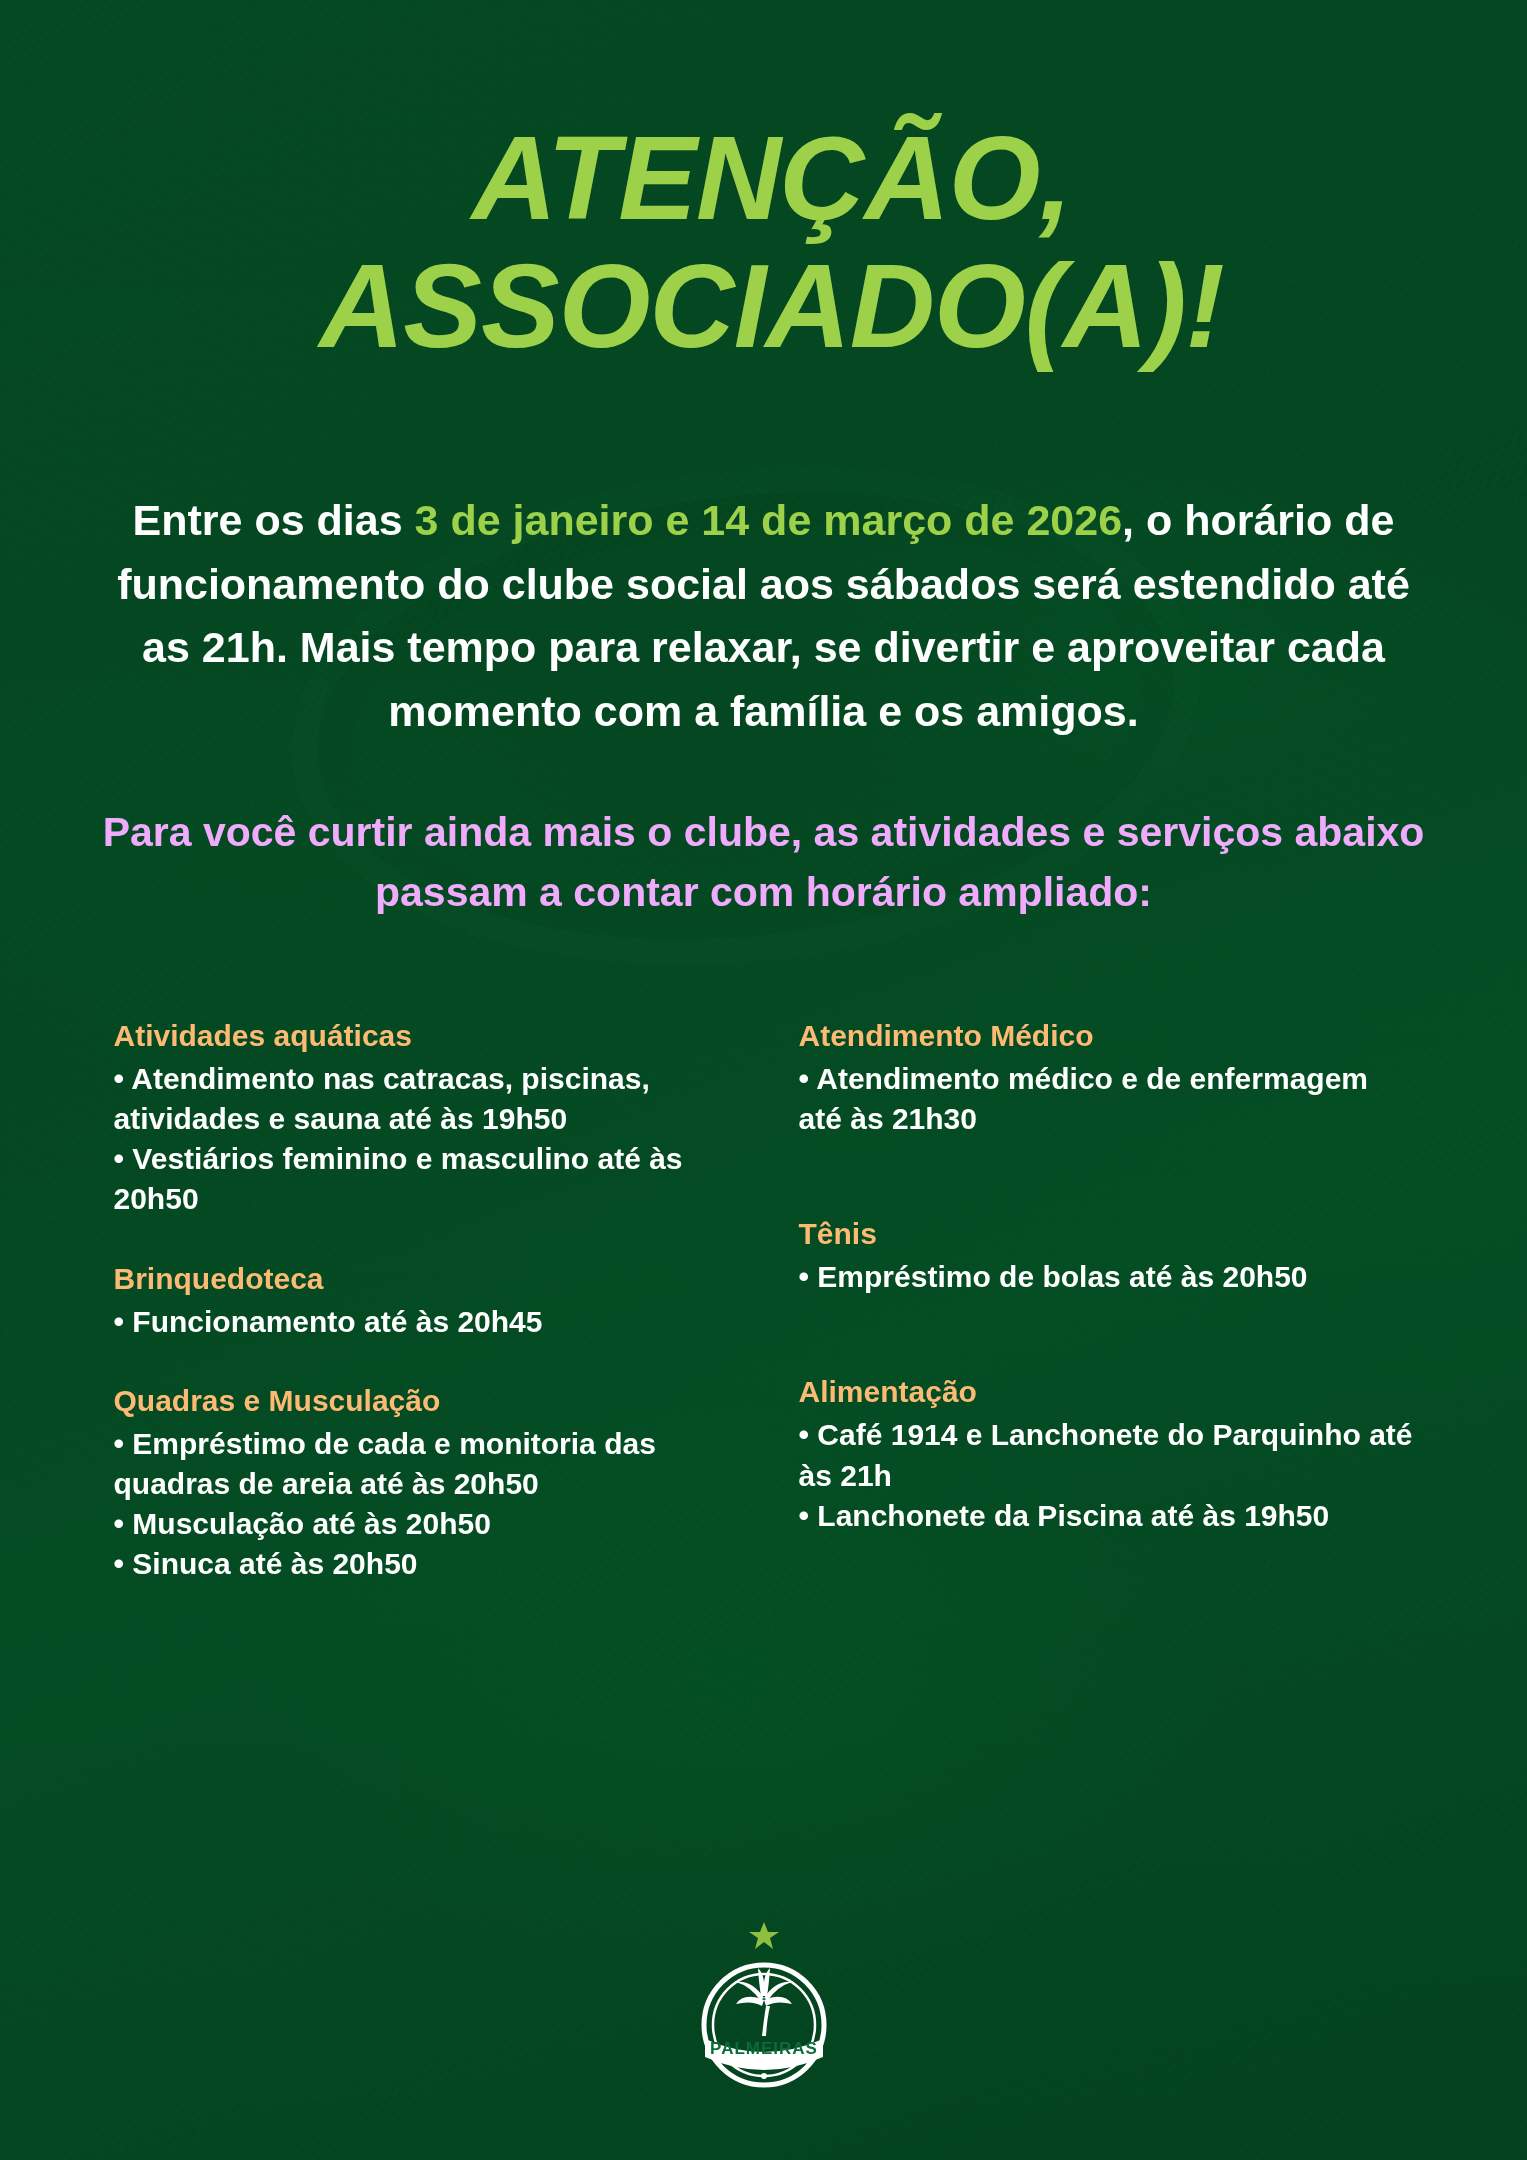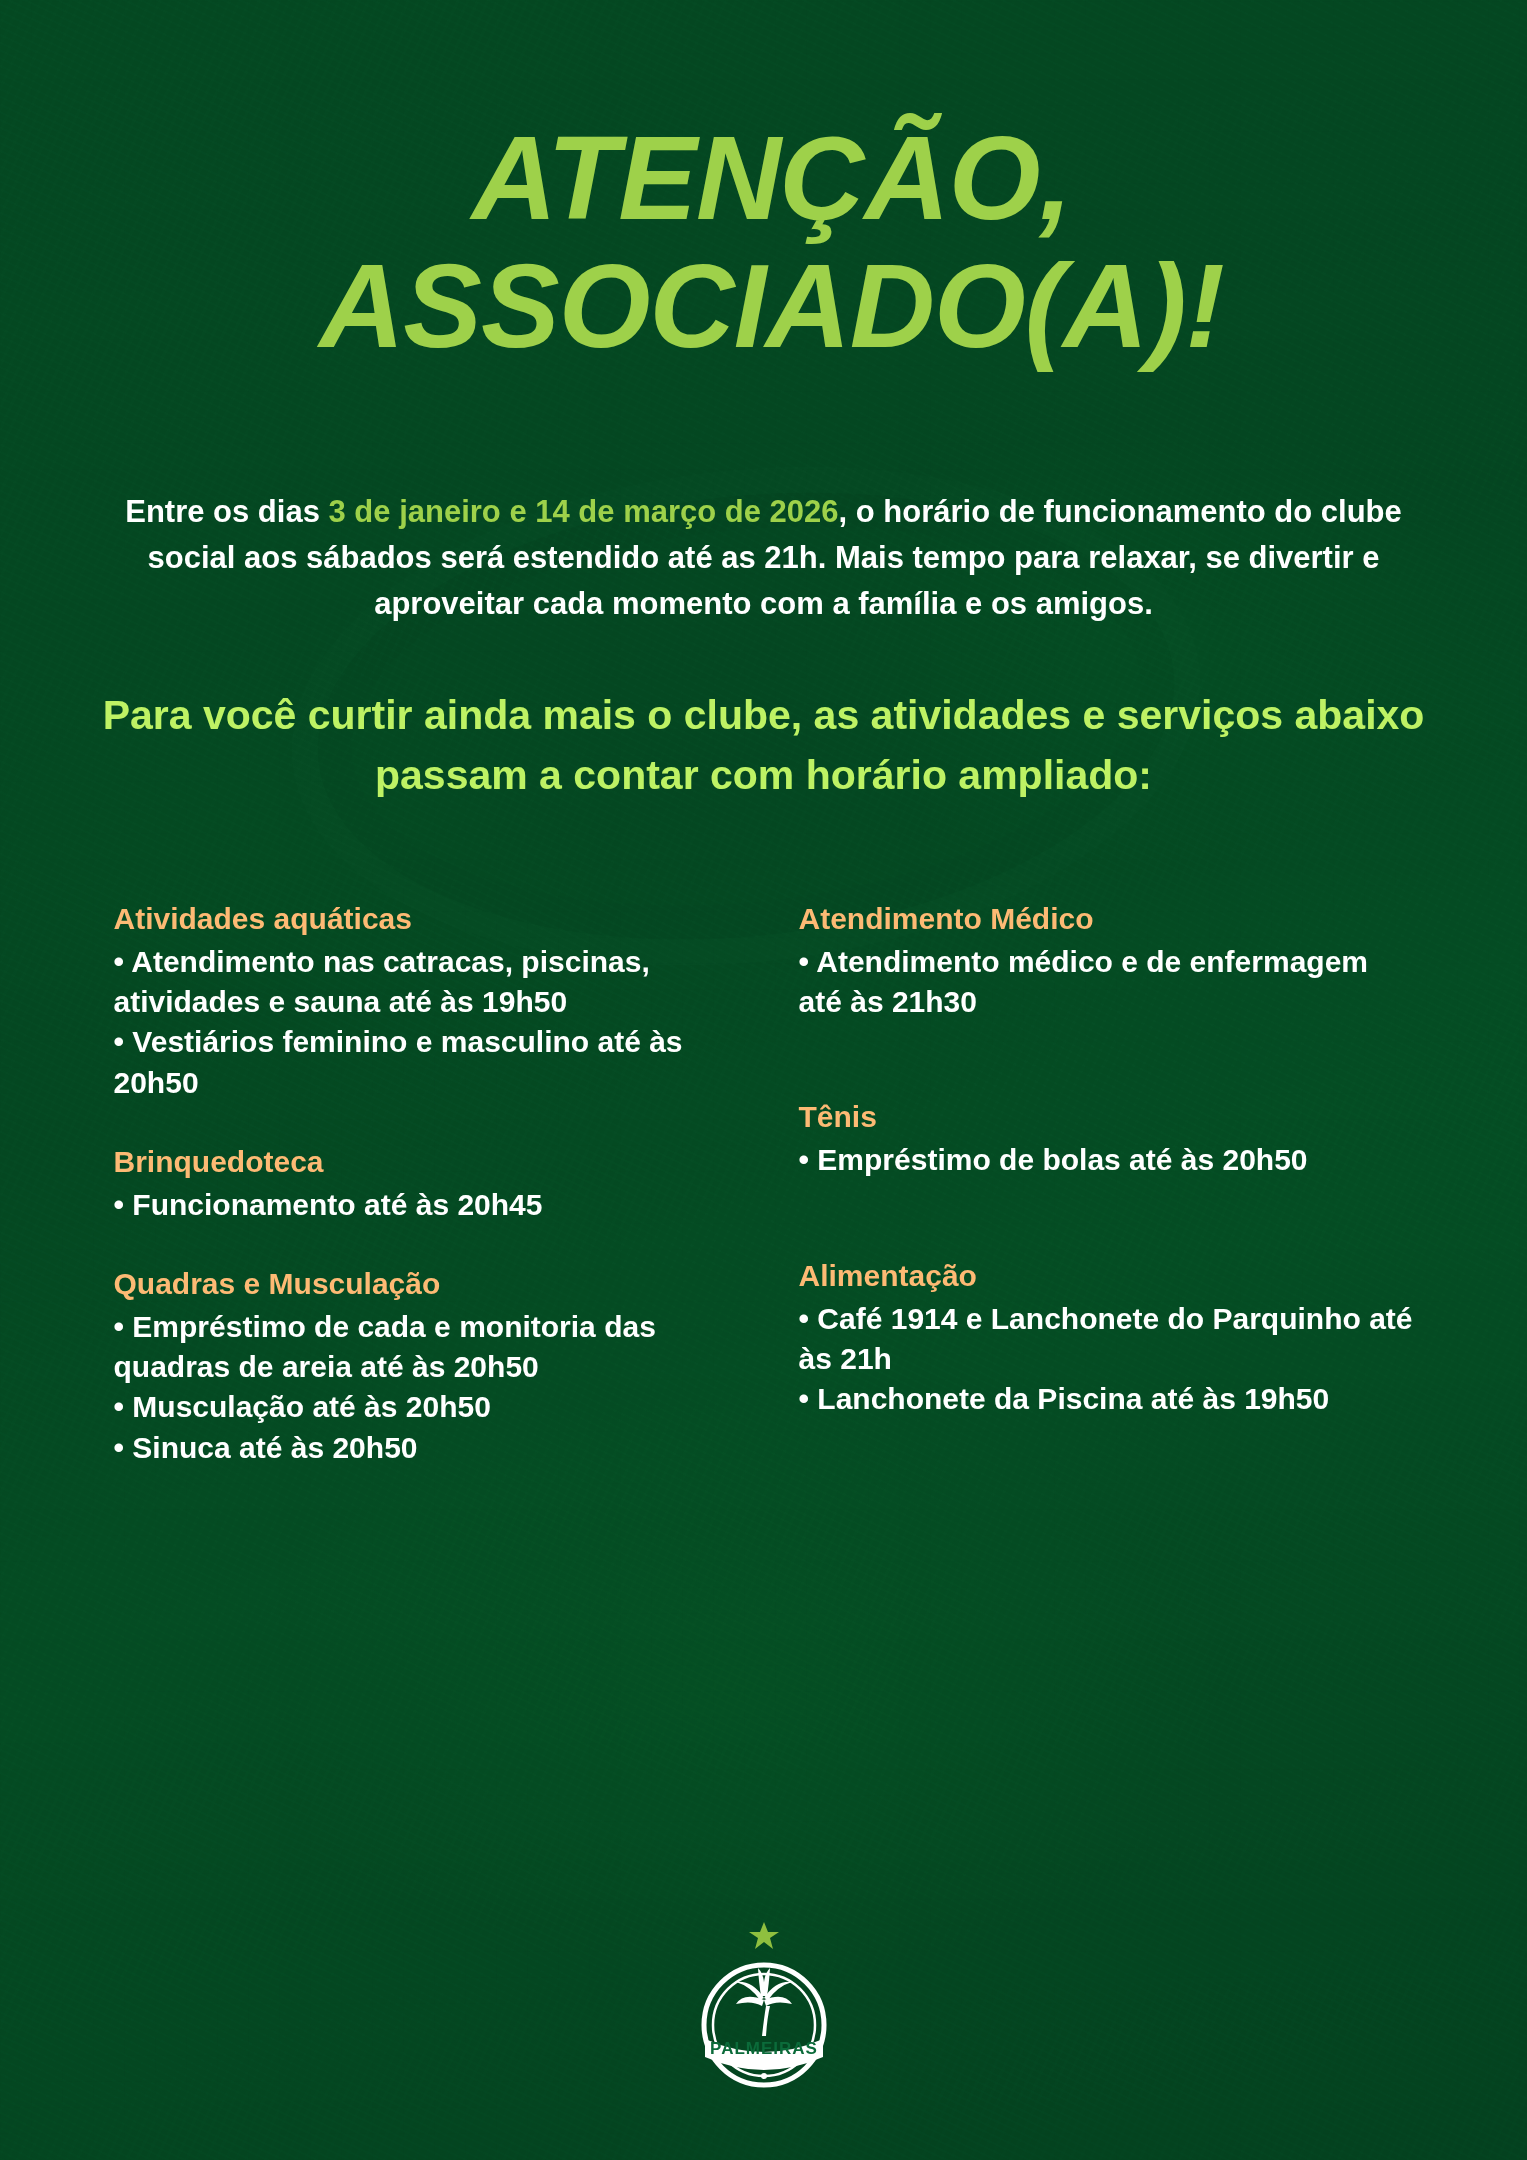--- a/index.html
+++ b/index.html
@@ -92,33 +92,33 @@
     display: block;
     font-size: 118px;
     margin-top: 6px;
   }
 
   .intro {
     margin: 122px auto 0 auto;
     width: 1340px;
     text-align: center;
     color: #ffffff;
-    font-size: 31px;
+    font-size: 43px;
     font-weight: bold;
     line-height: 1.48;
   }
   .intro .hl {
     color: #9ed14a;
   }
 
   .intro2 {
     margin: 58px auto 8px auto;
     width: 1370px;
     text-align: center;
-    color: #bef264;
+    color: #f0abfc;
     font-size: 41px;
     font-weight: bold;
     line-height: 1.48;
   }
 
   .columns {
     margin: 96px auto 0 auto;
     width: 1300px;
     display: flex;
     gap: 70px;

